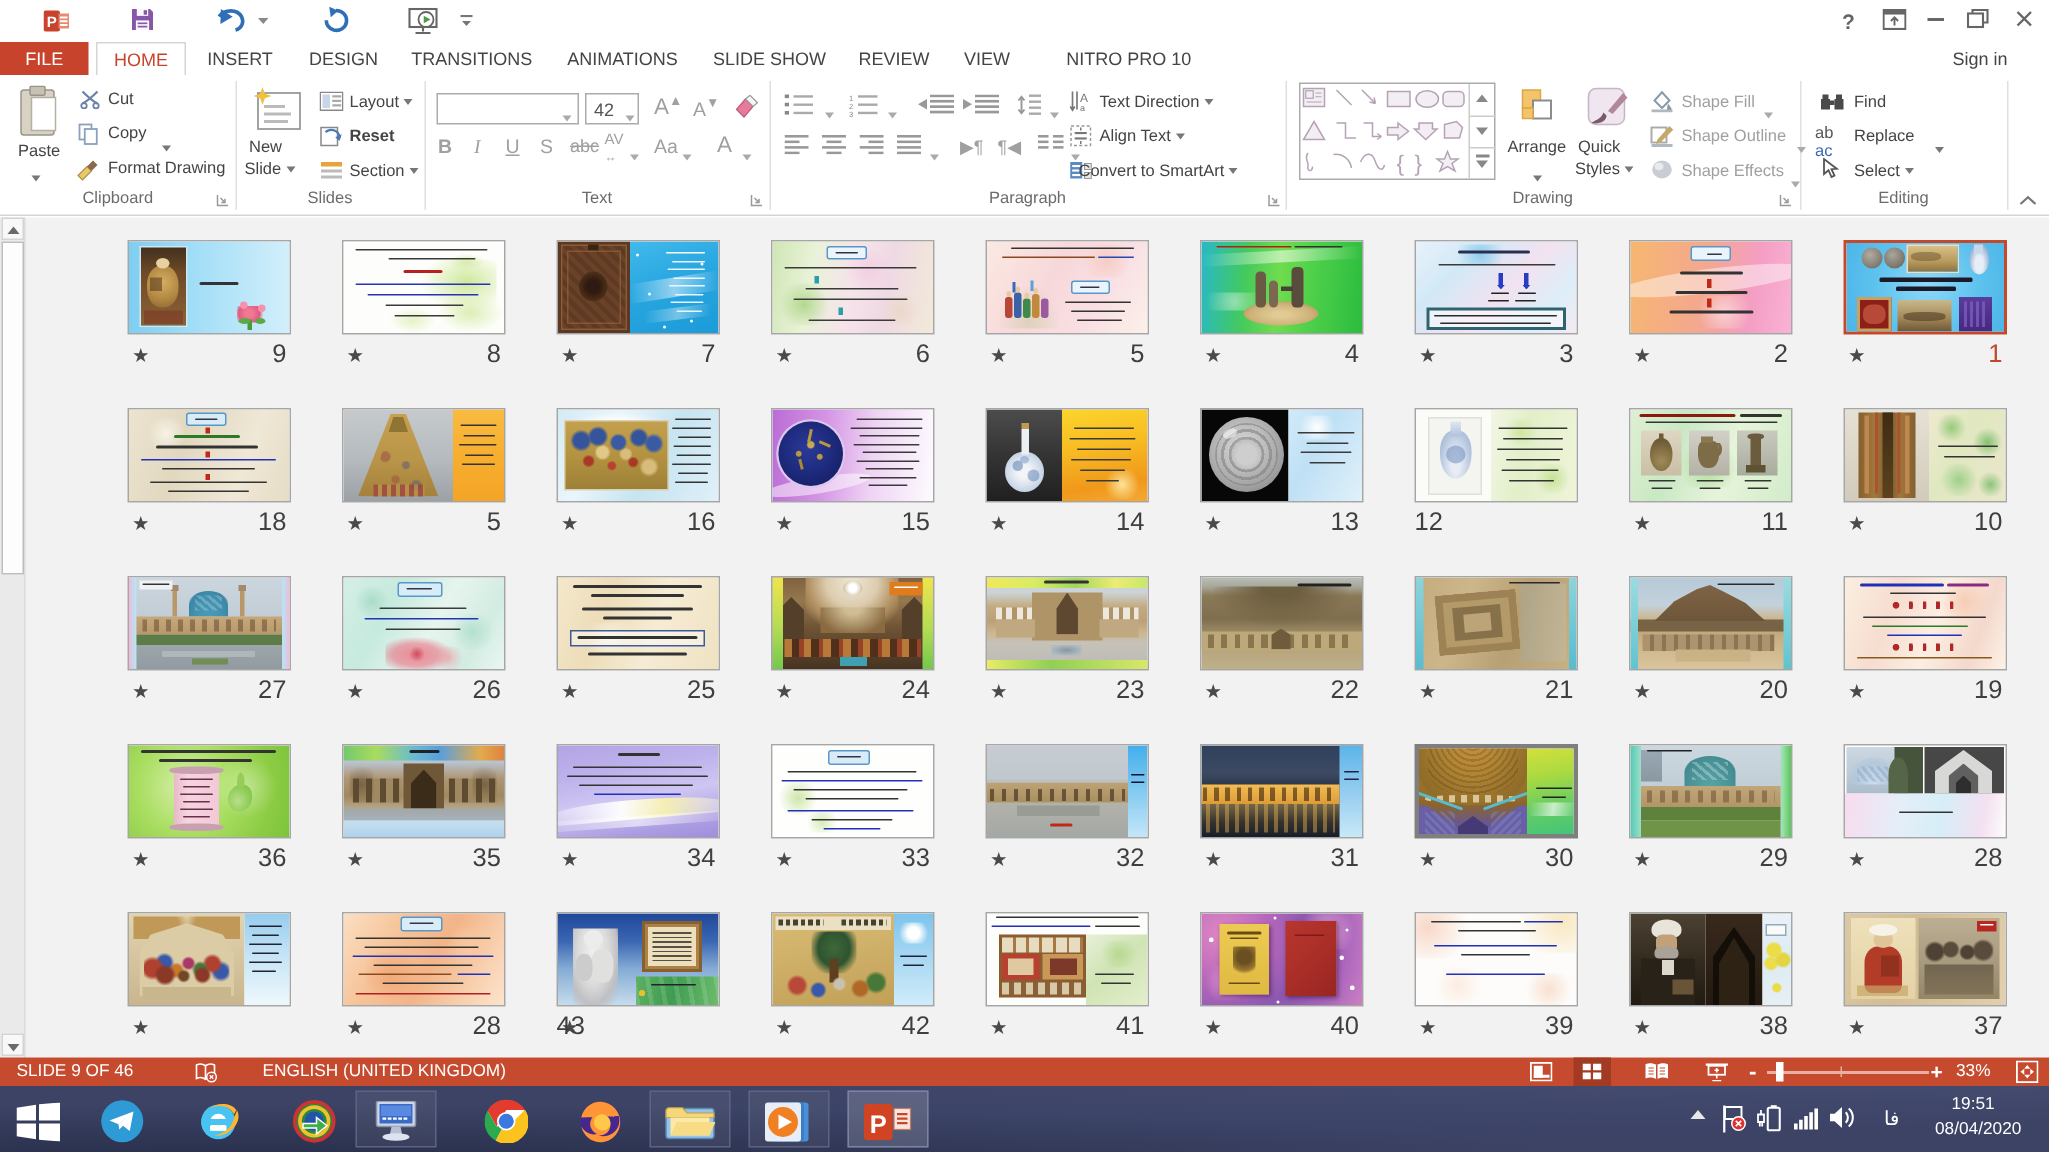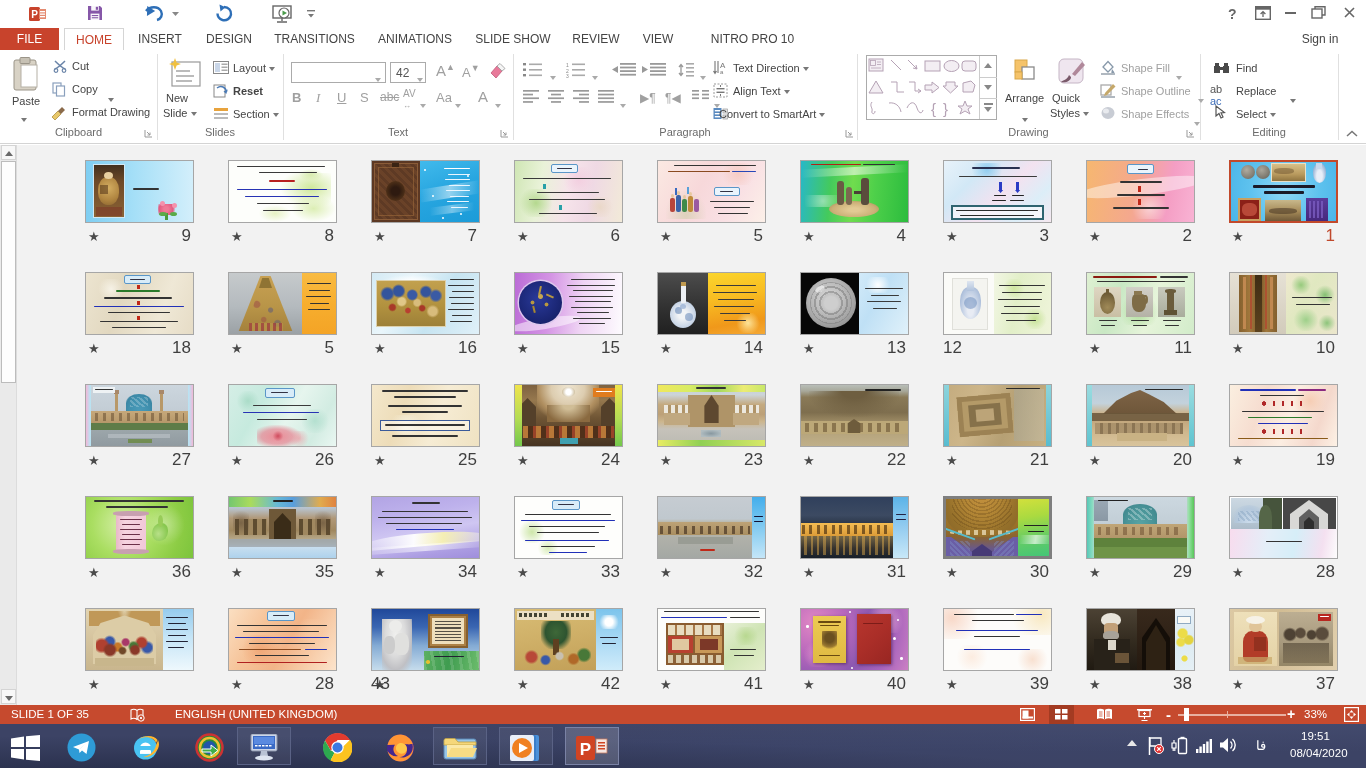--- a/index.html
+++ b/index.html
@@ -1278,21 +1278,21 @@
           <div style="position:absolute;left:53px;top:34px;width:46px;height:20px;background:linear-gradient(180deg,rgba(60,50,36,.5),rgba(90,76,56,.35))"></div>
           <div style="position:absolute;left:88px;top:5px;width:13px;height:7px;background:#b82820"></div>
           <div style="position:absolute;left:90px;top:7px;width:9px;height:1.3px;background:#fff;border-radius:1px;"></div>
         </div>
       </div>
       <div class="star" style="left:1232px;top:677px">★</div>
       <div class="num" style="left:1229px;top:674px;width:106px;text-align:right;">37</div>
     </div>
 
 <div id="statusbar">
-  <div class="st" style="left:11px;">SLIDE 1 OF 35</div>
+  <div class="st" style="left:11px;">SLIDE 9 OF 46</div>
   <svg class="abs" style="left:130px;top:3px" width="15" height="14" viewBox="0 0 15 14">
         <path d="M1 2 C3 1,5 1,7 2.5 C9 1,11 1,13 2 L13 11 C11 10,9 10,7 11.5 C5 10,3 10,1 11 Z M7 2.5 L7 11.5" fill="none" stroke="#fff" stroke-width="1.1"></path>
         <circle cx="11" cy="10" r="3.2" fill="#c64a2e" stroke="#fff" stroke-width="1"></circle>
         <path d="M9.8 8.8 L12.2 11.2 M12.2 8.8 L9.8 11.2" stroke="#fff" stroke-width="0.9"></path>
       </svg>
   <div class="st" style="left:175px;">ENGLISH (UNITED KINGDOM)</div>
   <svg class="abs" style="left:1020px;top:3px" width="15" height="13" viewBox="0 0 15 13">
         <rect x="0.6" y="0.6" width="13.8" height="11.8" fill="none" stroke="#fff" stroke-width="1.2"></rect>
         <rect x="2.5" y="2.5" width="6" height="8" fill="#fff"></rect>
         <rect x="10" y="2.5" width="3" height="8" fill="none"></rect>

